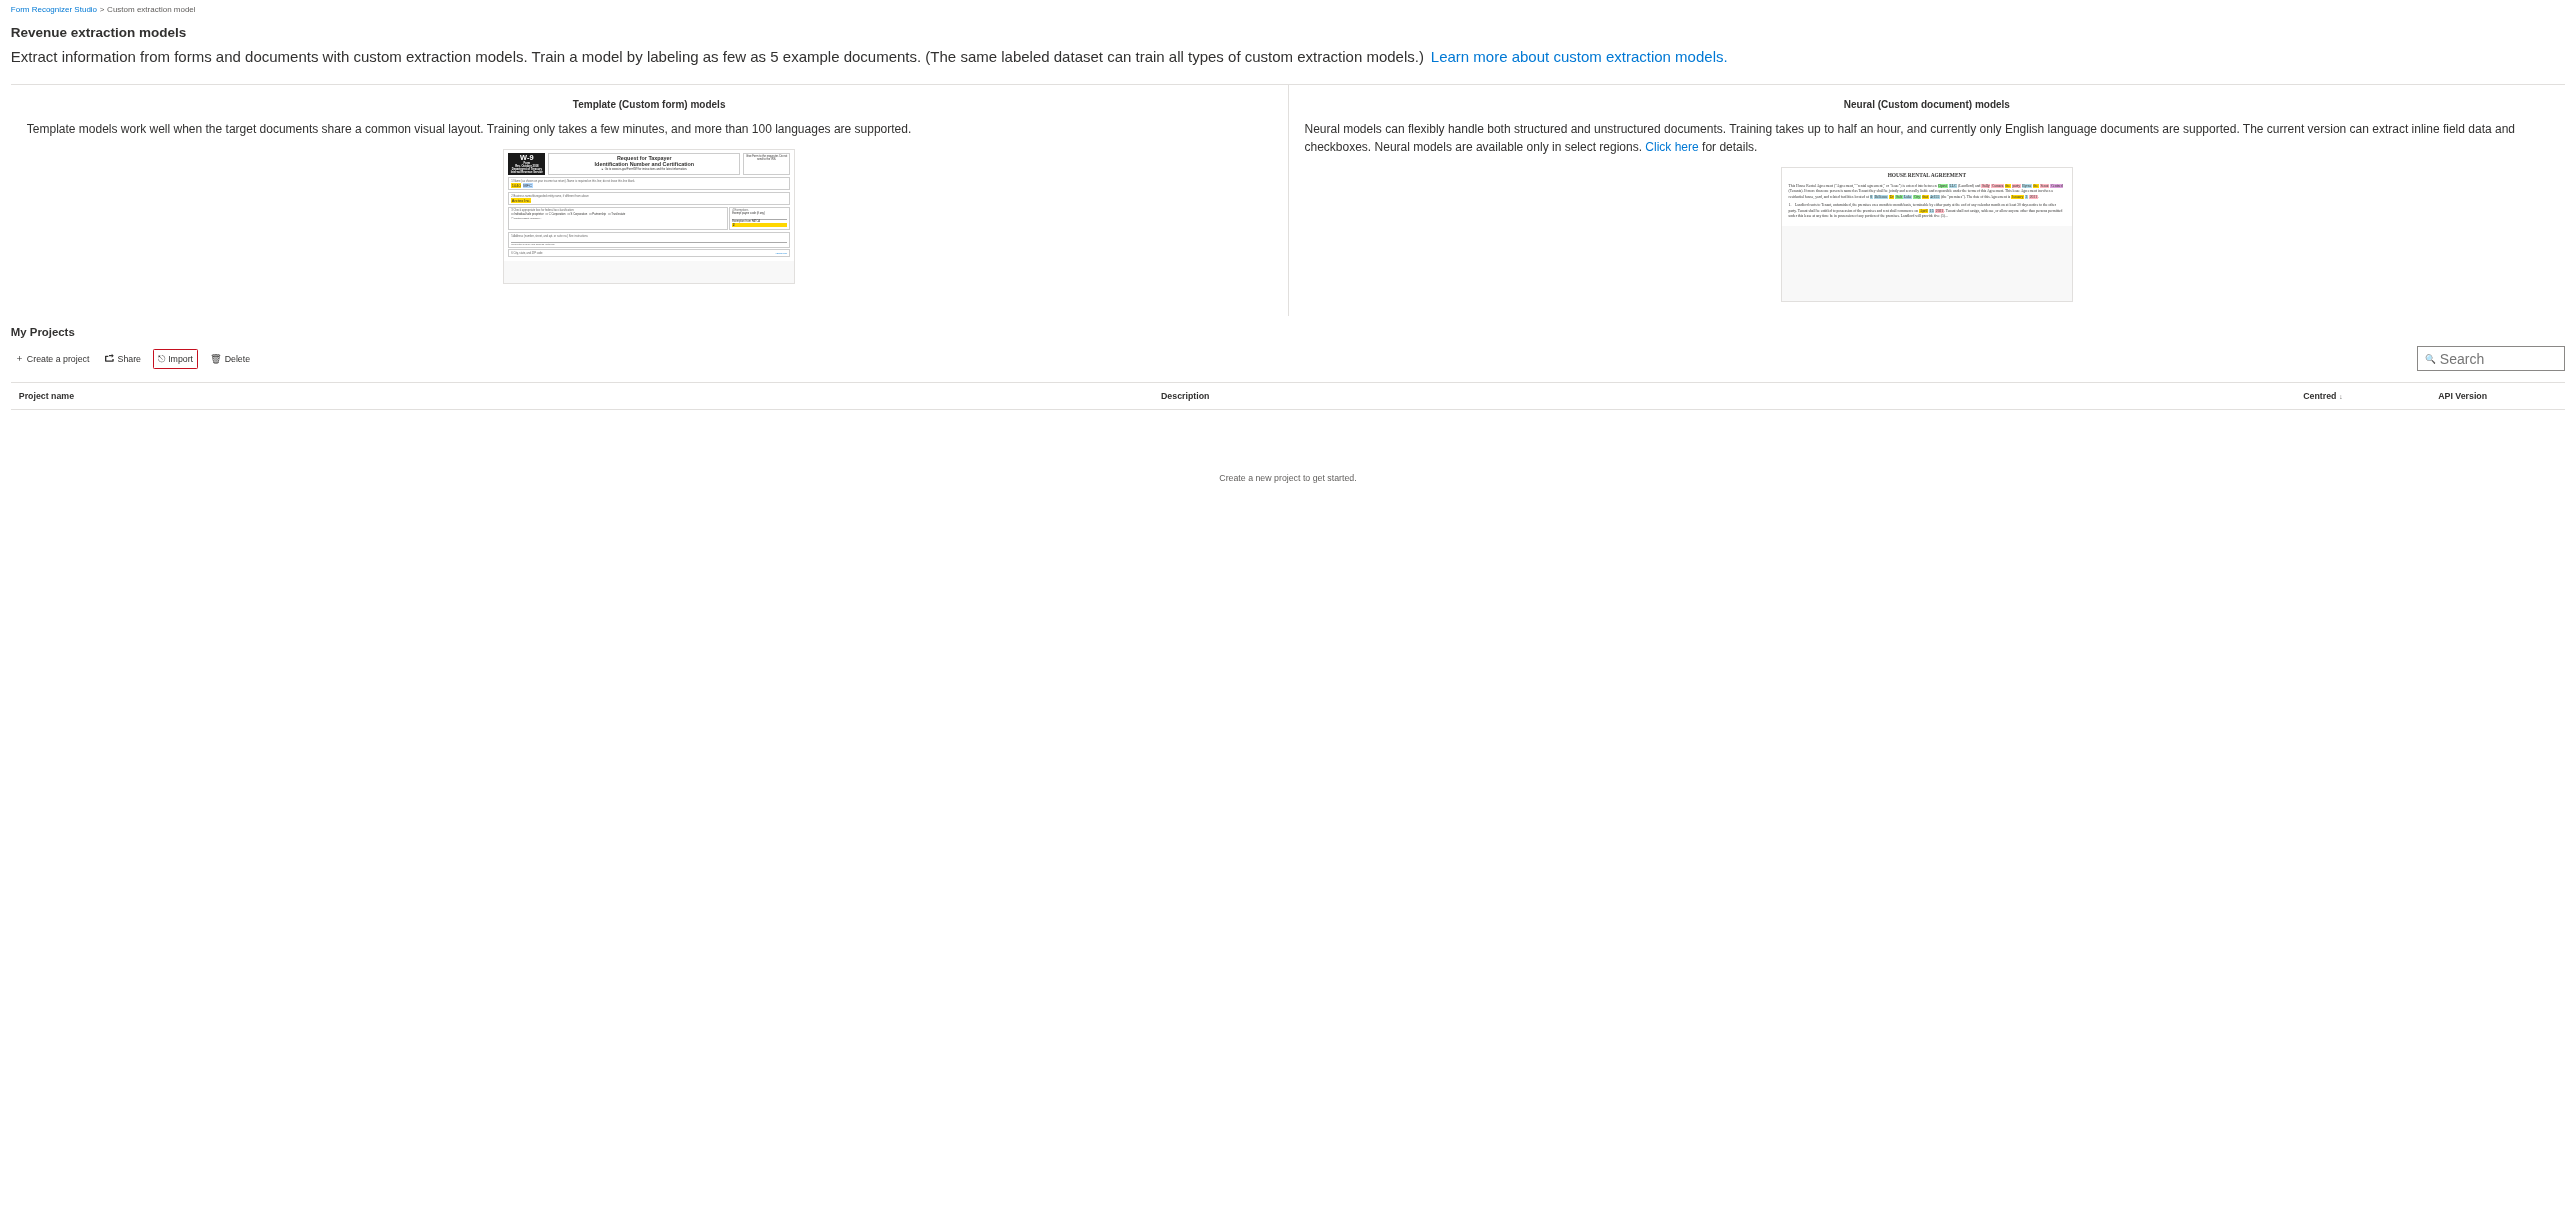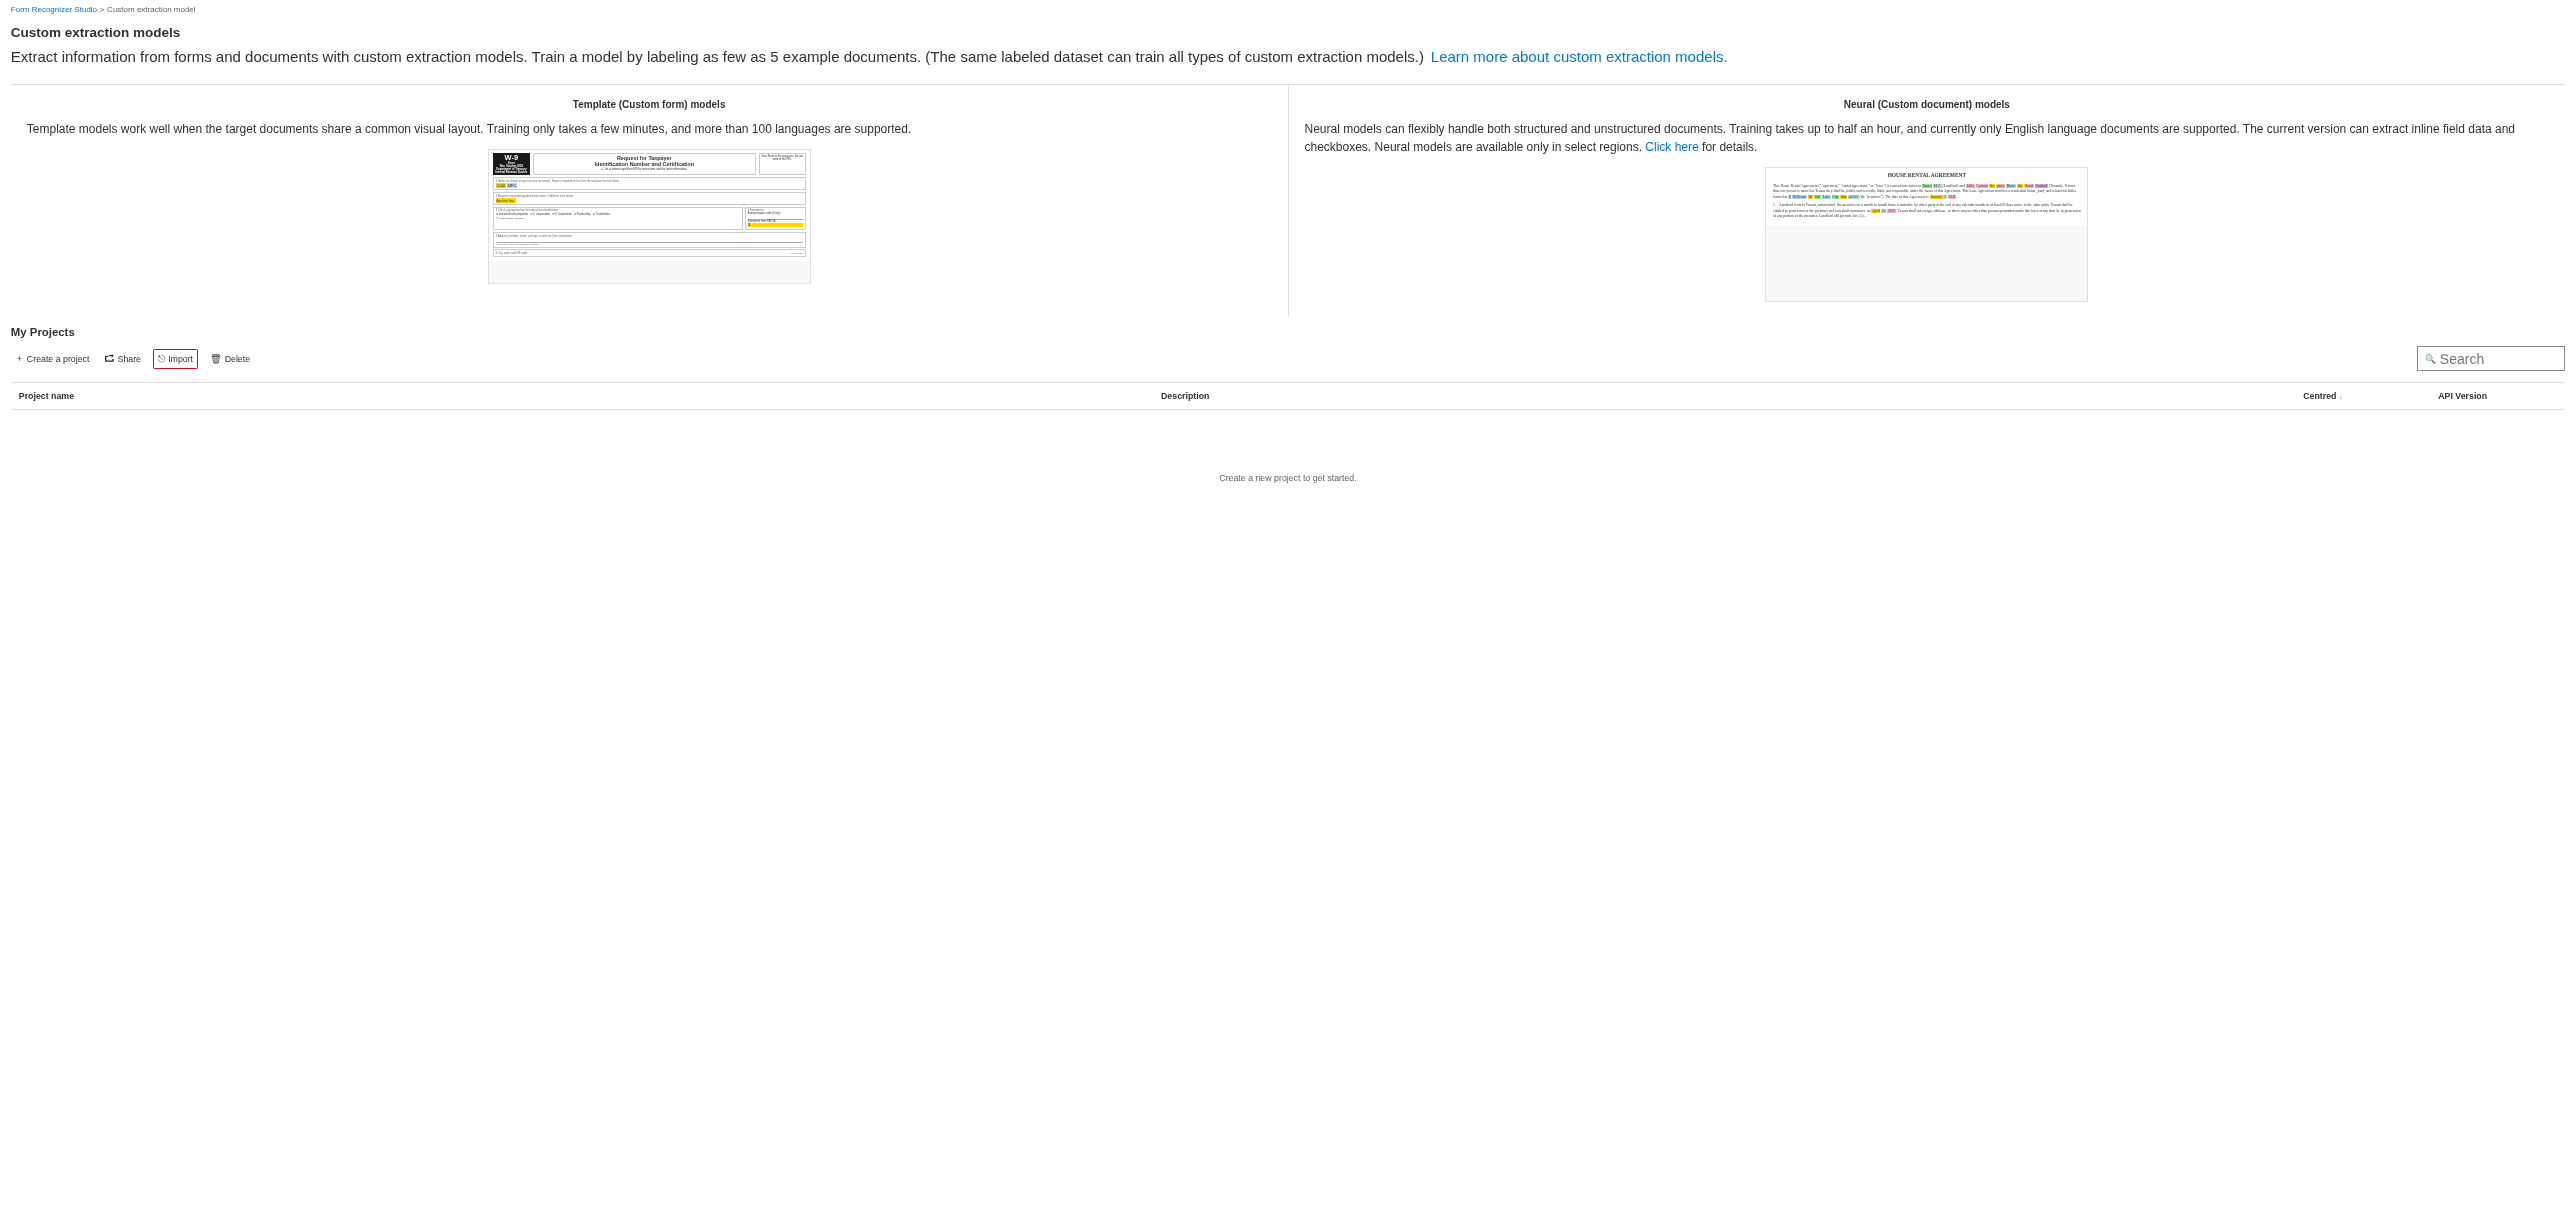--- a/index.html
+++ b/index.html
@@ -69,21 +69,21 @@
     }
     .model-description a {
       color: #0078d4;
       text-decoration: none;
     }
     .model-image-container {
       display: flex;
       justify-content: center;
     }
     .model-image {
-      width: 323px;
+      width: 292px;
       height: 135px;
       border: 0.7px solid #e1dfdd;
       background: #f8f8f8;
       position: relative;
       overflow: hidden;
     }
     
     .w9-form {
       padding: 2.7px 4px;
       font-size: 3.4px;
@@ -287,21 +287,21 @@
 </head>
 <body>
 
 <div class="breadcrumb">
   <a style="color:#0078d4;text-decoration:none;">Form Recognizer Studio</a>
   <span class="breadcrumb-separator">&gt;</span>
   <span class="breadcrumb-current">Custom extraction model</span>
 </div>
 
 <div class="page-header">
-  <h1 class="page-title">Custom extraction models</h1>
+  <h1 class="page-title">Revenue extraction models</h1>
   <p class="page-description">
     <span>Extract information from forms and documents with custom extraction models. Train a model by labeling as few as 5 example documents. (The same labeled dataset can train all types of custom extraction models.)</span>
     <a href="#" style="color:#0078d4;text-decoration:none;margin-left:2.7px;">Learn more about custom extraction models.</a>
   </p>
 </div>
 
 <div class="models-section">
 
   <div class="model-column">
     <div class="model-column-title">Template (Custom form) models</div>

